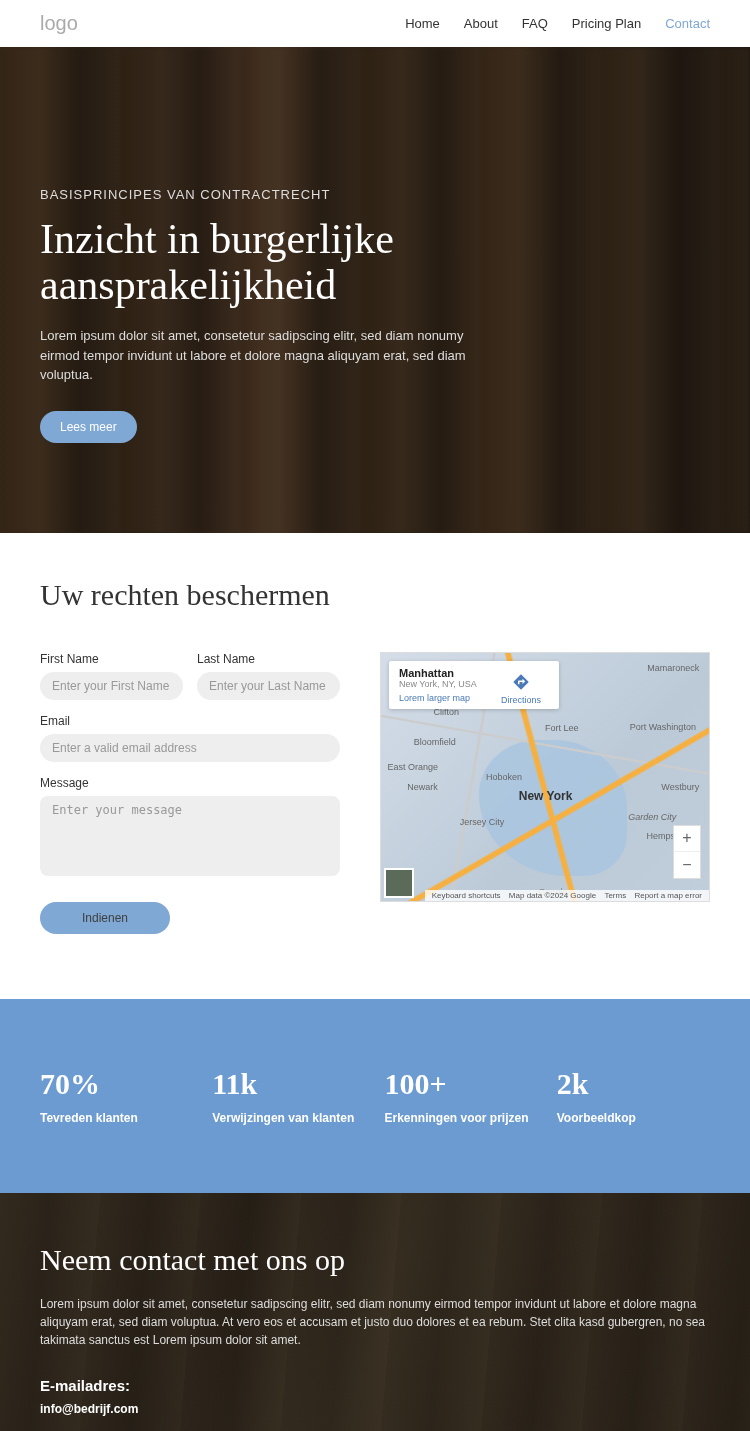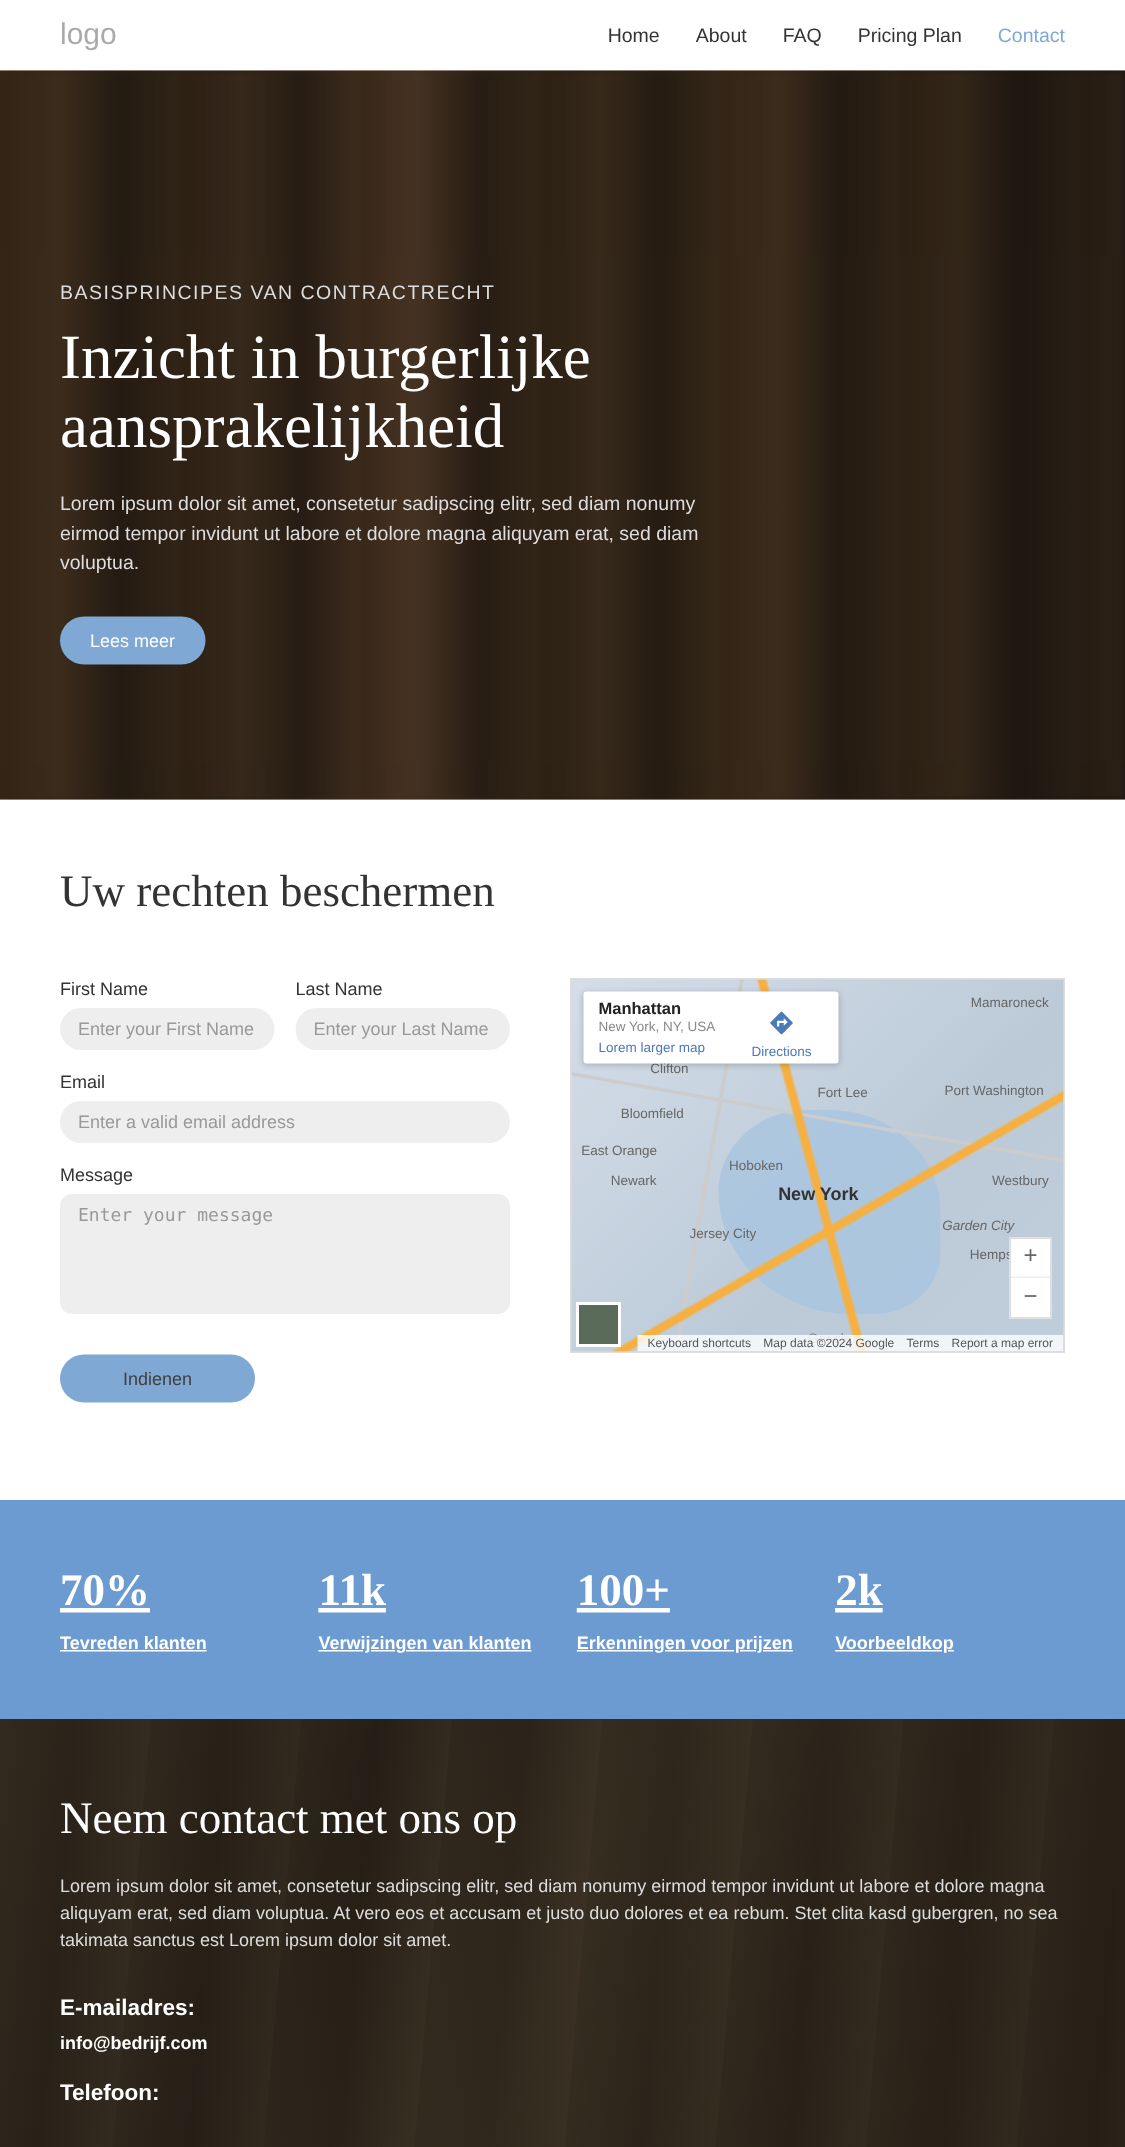--- a/index.html
+++ b/index.html
@@ -55,21 +55,21 @@
 .map-directions { position: absolute; top: 8px; right: 18px; text-align: center; }
 .map-directions-icon { width: 18px; height: 18px; margin: 4px auto 2px; }
 .map-directions-text { font-size: 9px; color: #4a7ab8; }
 .map-controls { position: absolute; right: 8px; bottom: 22px; background: #fff; border: 1px solid #ddd; }
 .map-zoom { width: 26px; height: 26px; display: flex; align-items: center; justify-content: center; font-size: 16px; color: #666; cursor: pointer; border-bottom: 1px solid #eee; }
 .map-footer { position: absolute; bottom: 0; right: 0; background: rgba(255,255,255,0.8); font-size: 8px; color: #555; padding: 1px 4px; }
 .map-footer span { margin: 0 3px; }
 .map-thumb { position: absolute; left: 3px; bottom: 3px; width: 30px; height: 30px; background: #5a6b5a; border: 2px solid #fff; }
 
 
-.stats { background: #6b9bd1; padding: 44px 40px; display: flex; gap: 19px; color: #fff; text-decoration: underline; }
+.stats { background: #6b9bd1; padding: 68px 40px; display: flex; gap: 19px; color: #fff; }
 .stat { flex: 1; }
 .stat-value { font-size: 30px; font-weight: 700; font-family: Georgia, serif; margin-bottom: 10px; }
 .stat-label { font-size: 12px; font-weight: 600; }
 
 
 .contact-section { position: relative; padding: 50px 40px 40px; color: #fff; background: linear-gradient(rgba(25,20,15,0.75), rgba(25,20,15,0.75)), linear-gradient(110deg, #5a4a35 0%, #3a2f20 30%, #6b5a40 50%, #4a3d2a 70%, #3a3020 100%); }
 .contact-section::before { content: ''; position: absolute; inset: 0; background: repeating-linear-gradient(95deg, rgba(90,75,55,0.4) 0px, rgba(60,50,35,0.3) 50px, rgba(110,95,70,0.4) 100px); opacity: 0.5; }
 .contact-content { position: relative; }
 .contact-title { font-size: 30px; font-weight: 400; font-family: Georgia, serif; margin-bottom: 18px; }
 .contact-text { font-size: 12px; line-height: 1.5; color: #ddd; margin-bottom: 28px; }

